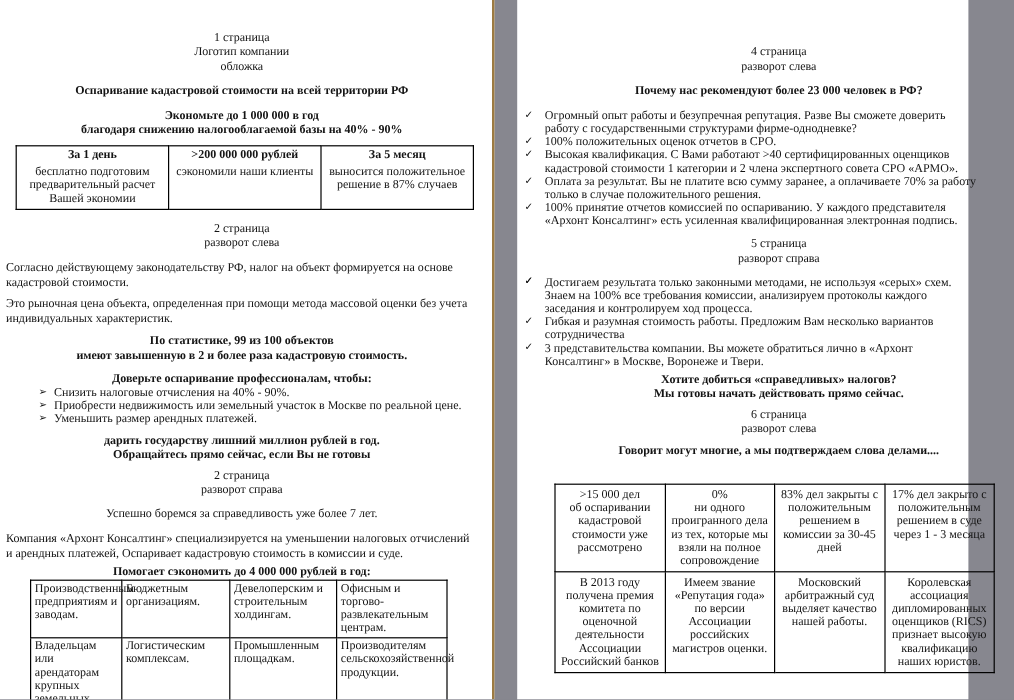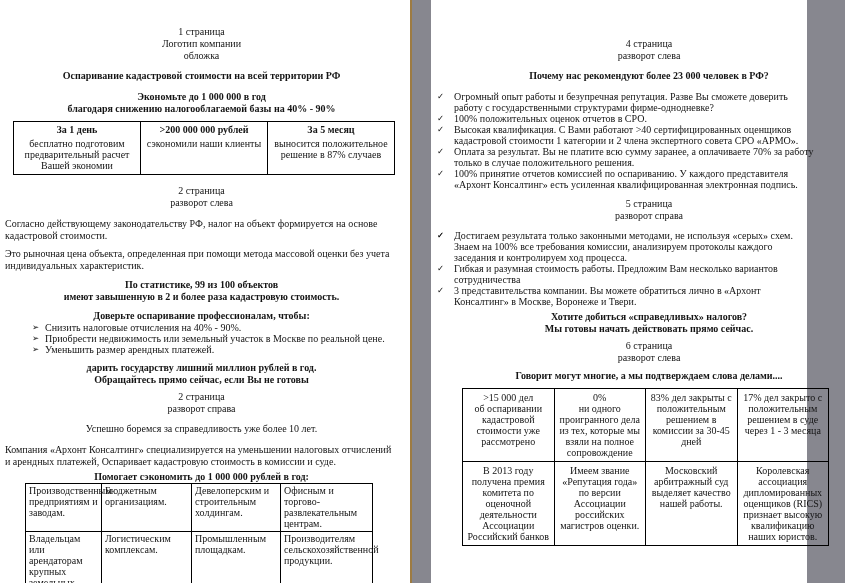--- a/index.html
+++ b/index.html
@@ -40,21 +40,21 @@
   table { border-collapse:collapse; table-layout:fixed; }
   td { border:1px solid #000; vertical-align:top; line-height:11px; }
 
   .stats-table { width:382px; margin-left:8px; }
   .stats-table td { text-align:center; padding:2px 4px 3px; }
   .stats-head { font-weight:bold; line-height:12px; margin-bottom:2px; }
 
   .help-table { width:347px; margin-left:20px; }
   .help-table td { text-align:left; padding:1px 3px 2px; }
 
-  .results-table { width:367px; margin-left:25px; }
+  .results-table { width:367px; margin-left:25px;margin-top:15px; }
   .results-table td { text-align:center; padding:3px 3px; white-space:pre-line; }
 </style>
 </head>
 <body>
 
 <div class="page" id="page-left">
   <div class="content-l">
 
     <div class="c">1 страница</div>
     <div class="c">Логотип компании</div>
@@ -120,27 +120,27 @@
 
     <div class="g7"></div>
     <div class="c b">дарить государству лишний миллион рублей в год.</div>
     <div class="c b">Обращайтесь прямо сейчас, если Вы не готовы</div>
 
     <div class="g5"></div>
     <div class="c">2 страница</div>
     <div class="c">разворот справа</div>
 
     <div class="g8"></div>
-    <div class="c">Успешно боремся за справедливость уже более 10 лет.</div>
+    <div class="c">Успешно боремся за справедливость уже более 7 лет.</div>
 
     <div class="g9"></div>
     <p>Компания «Архонт Консалтинг» специализируется на уменьшении налоговых отчислений и арендных платежей, Оспаривает кадастровую стоимость в комиссии и суде.</p>
 
     <div class="g3"></div>
-    <div class="c b">Помогает сэкономить до 1 000 000 рублей в год:</div>
+    <div class="c b">Помогает сэкономить до 4 000 000 рублей в год:</div>
 
     <table class="help-table">
       <colgroup>
           <col style="width:76px">
           <col style="width:90px">
           <col style="width:89px">
           <col style="width:92px">
         </colgroup>
       <tbody>
           <tr>

